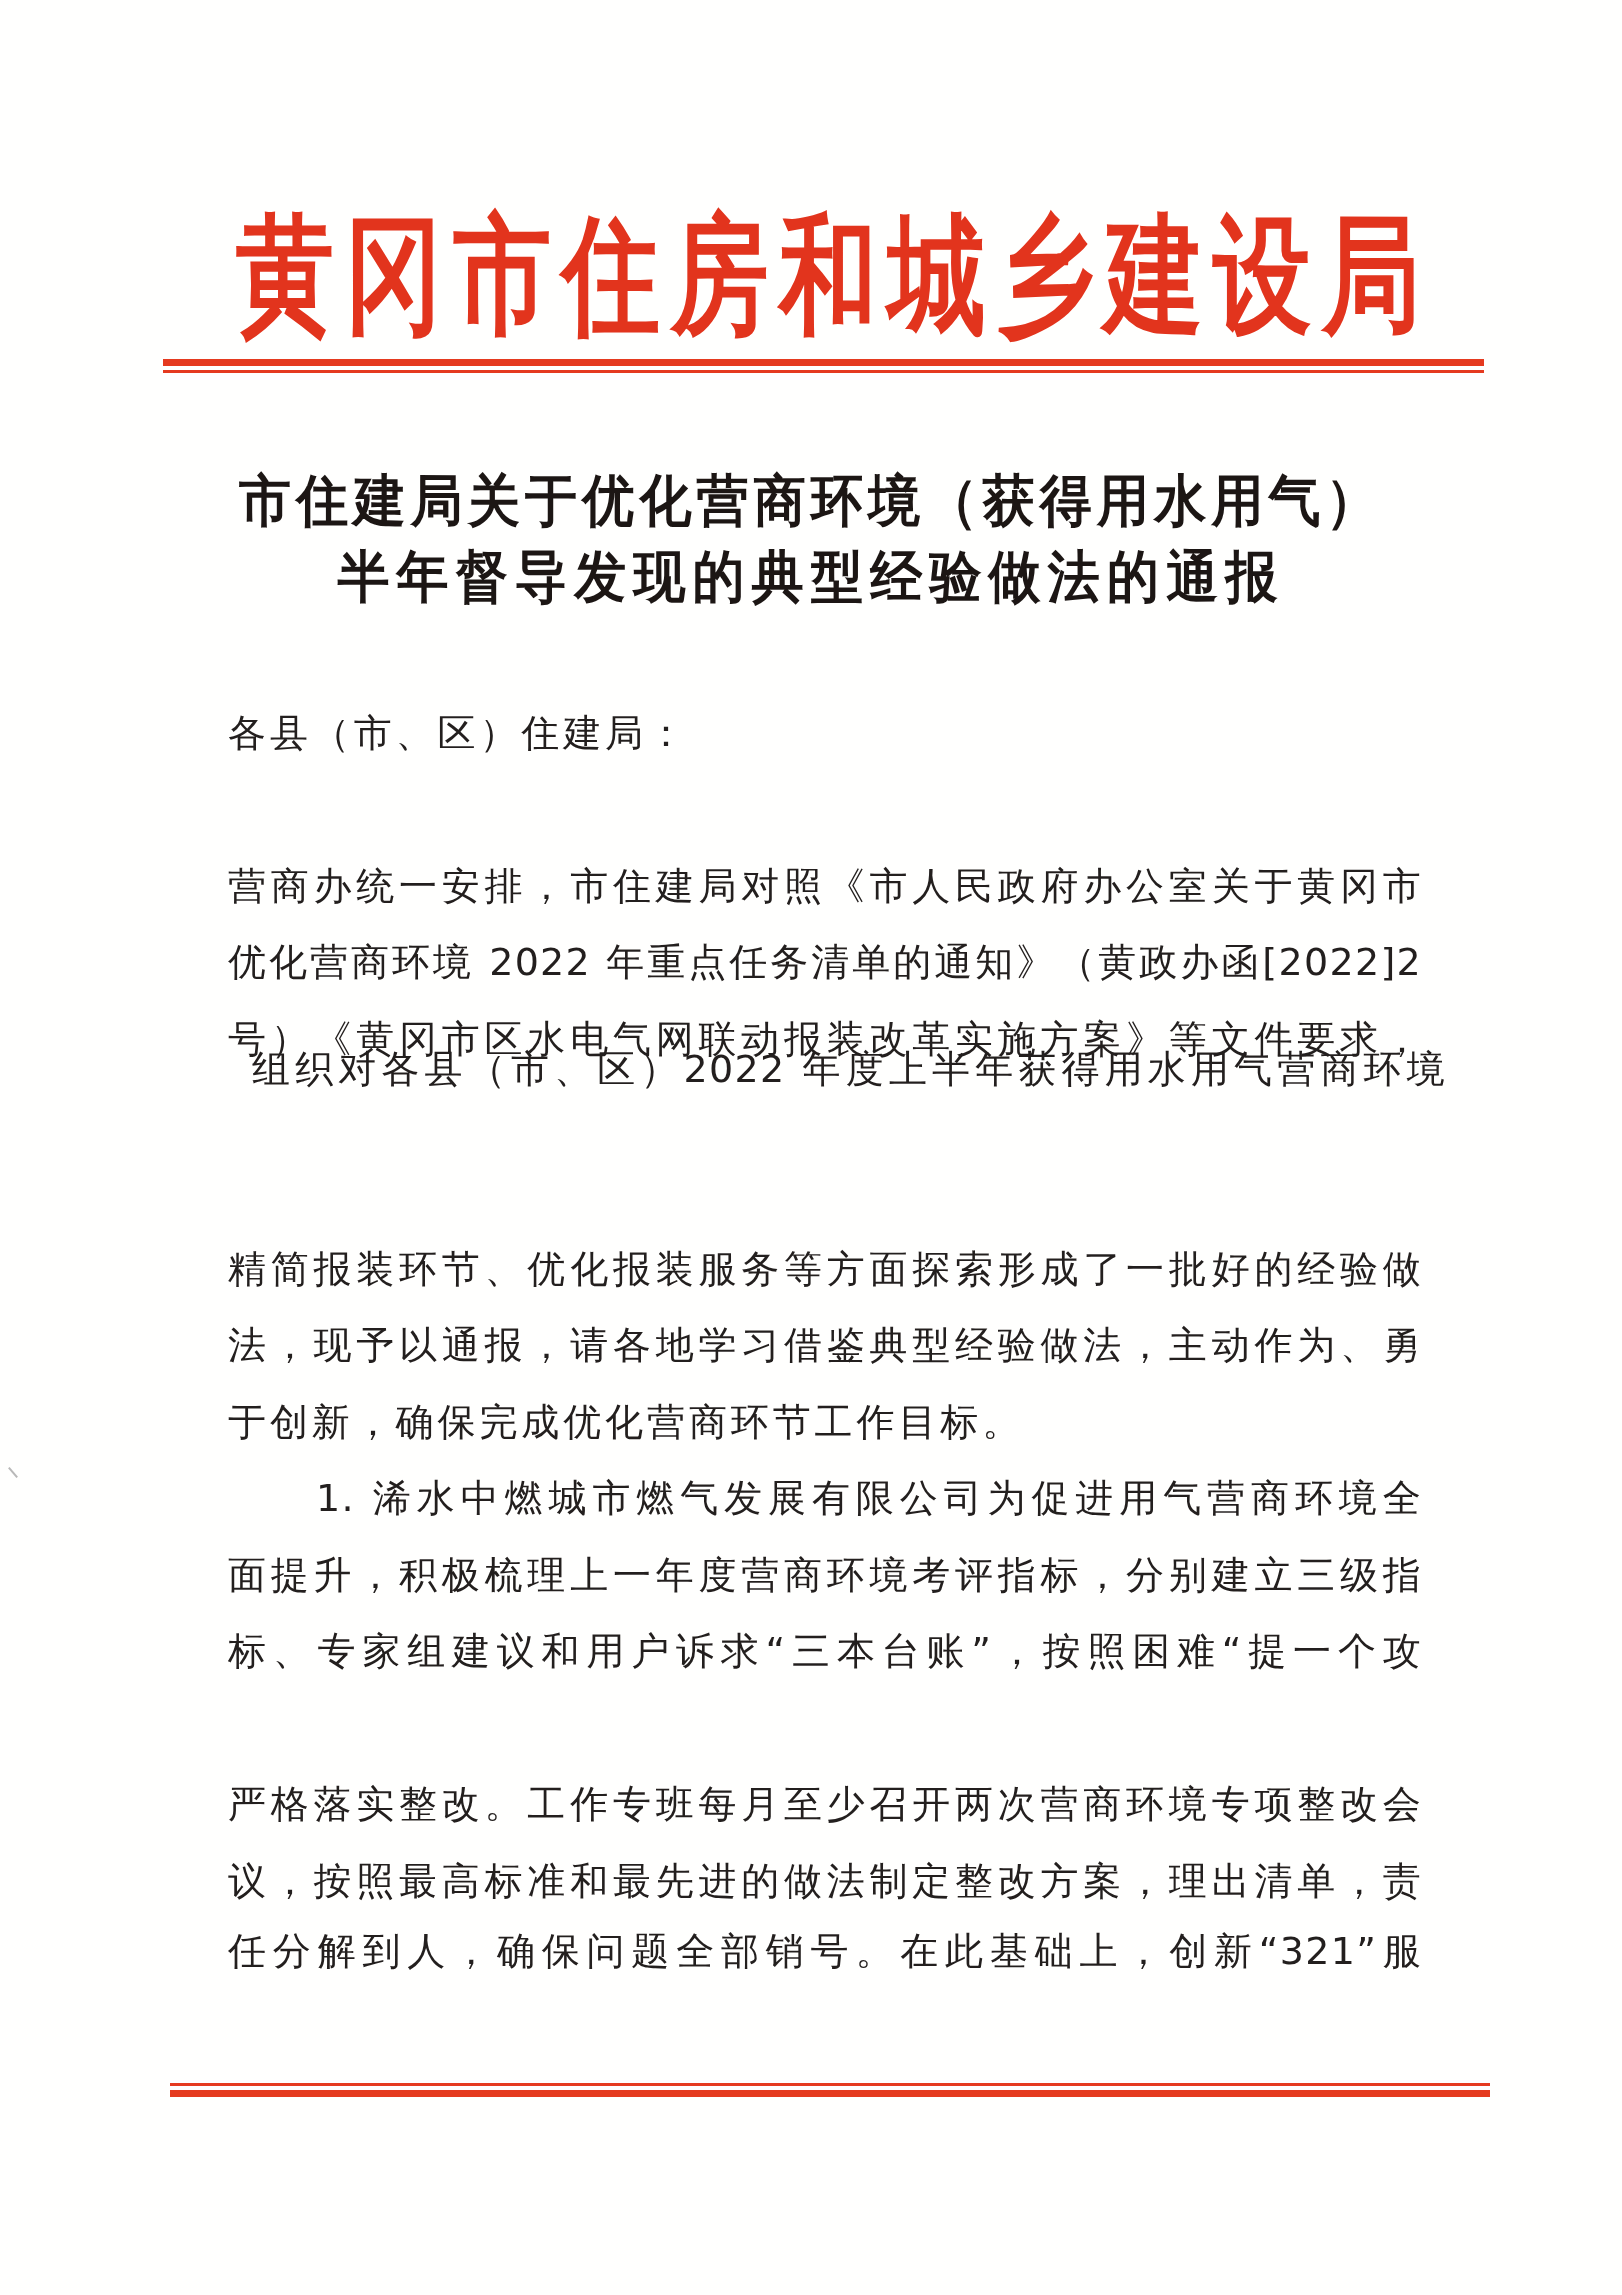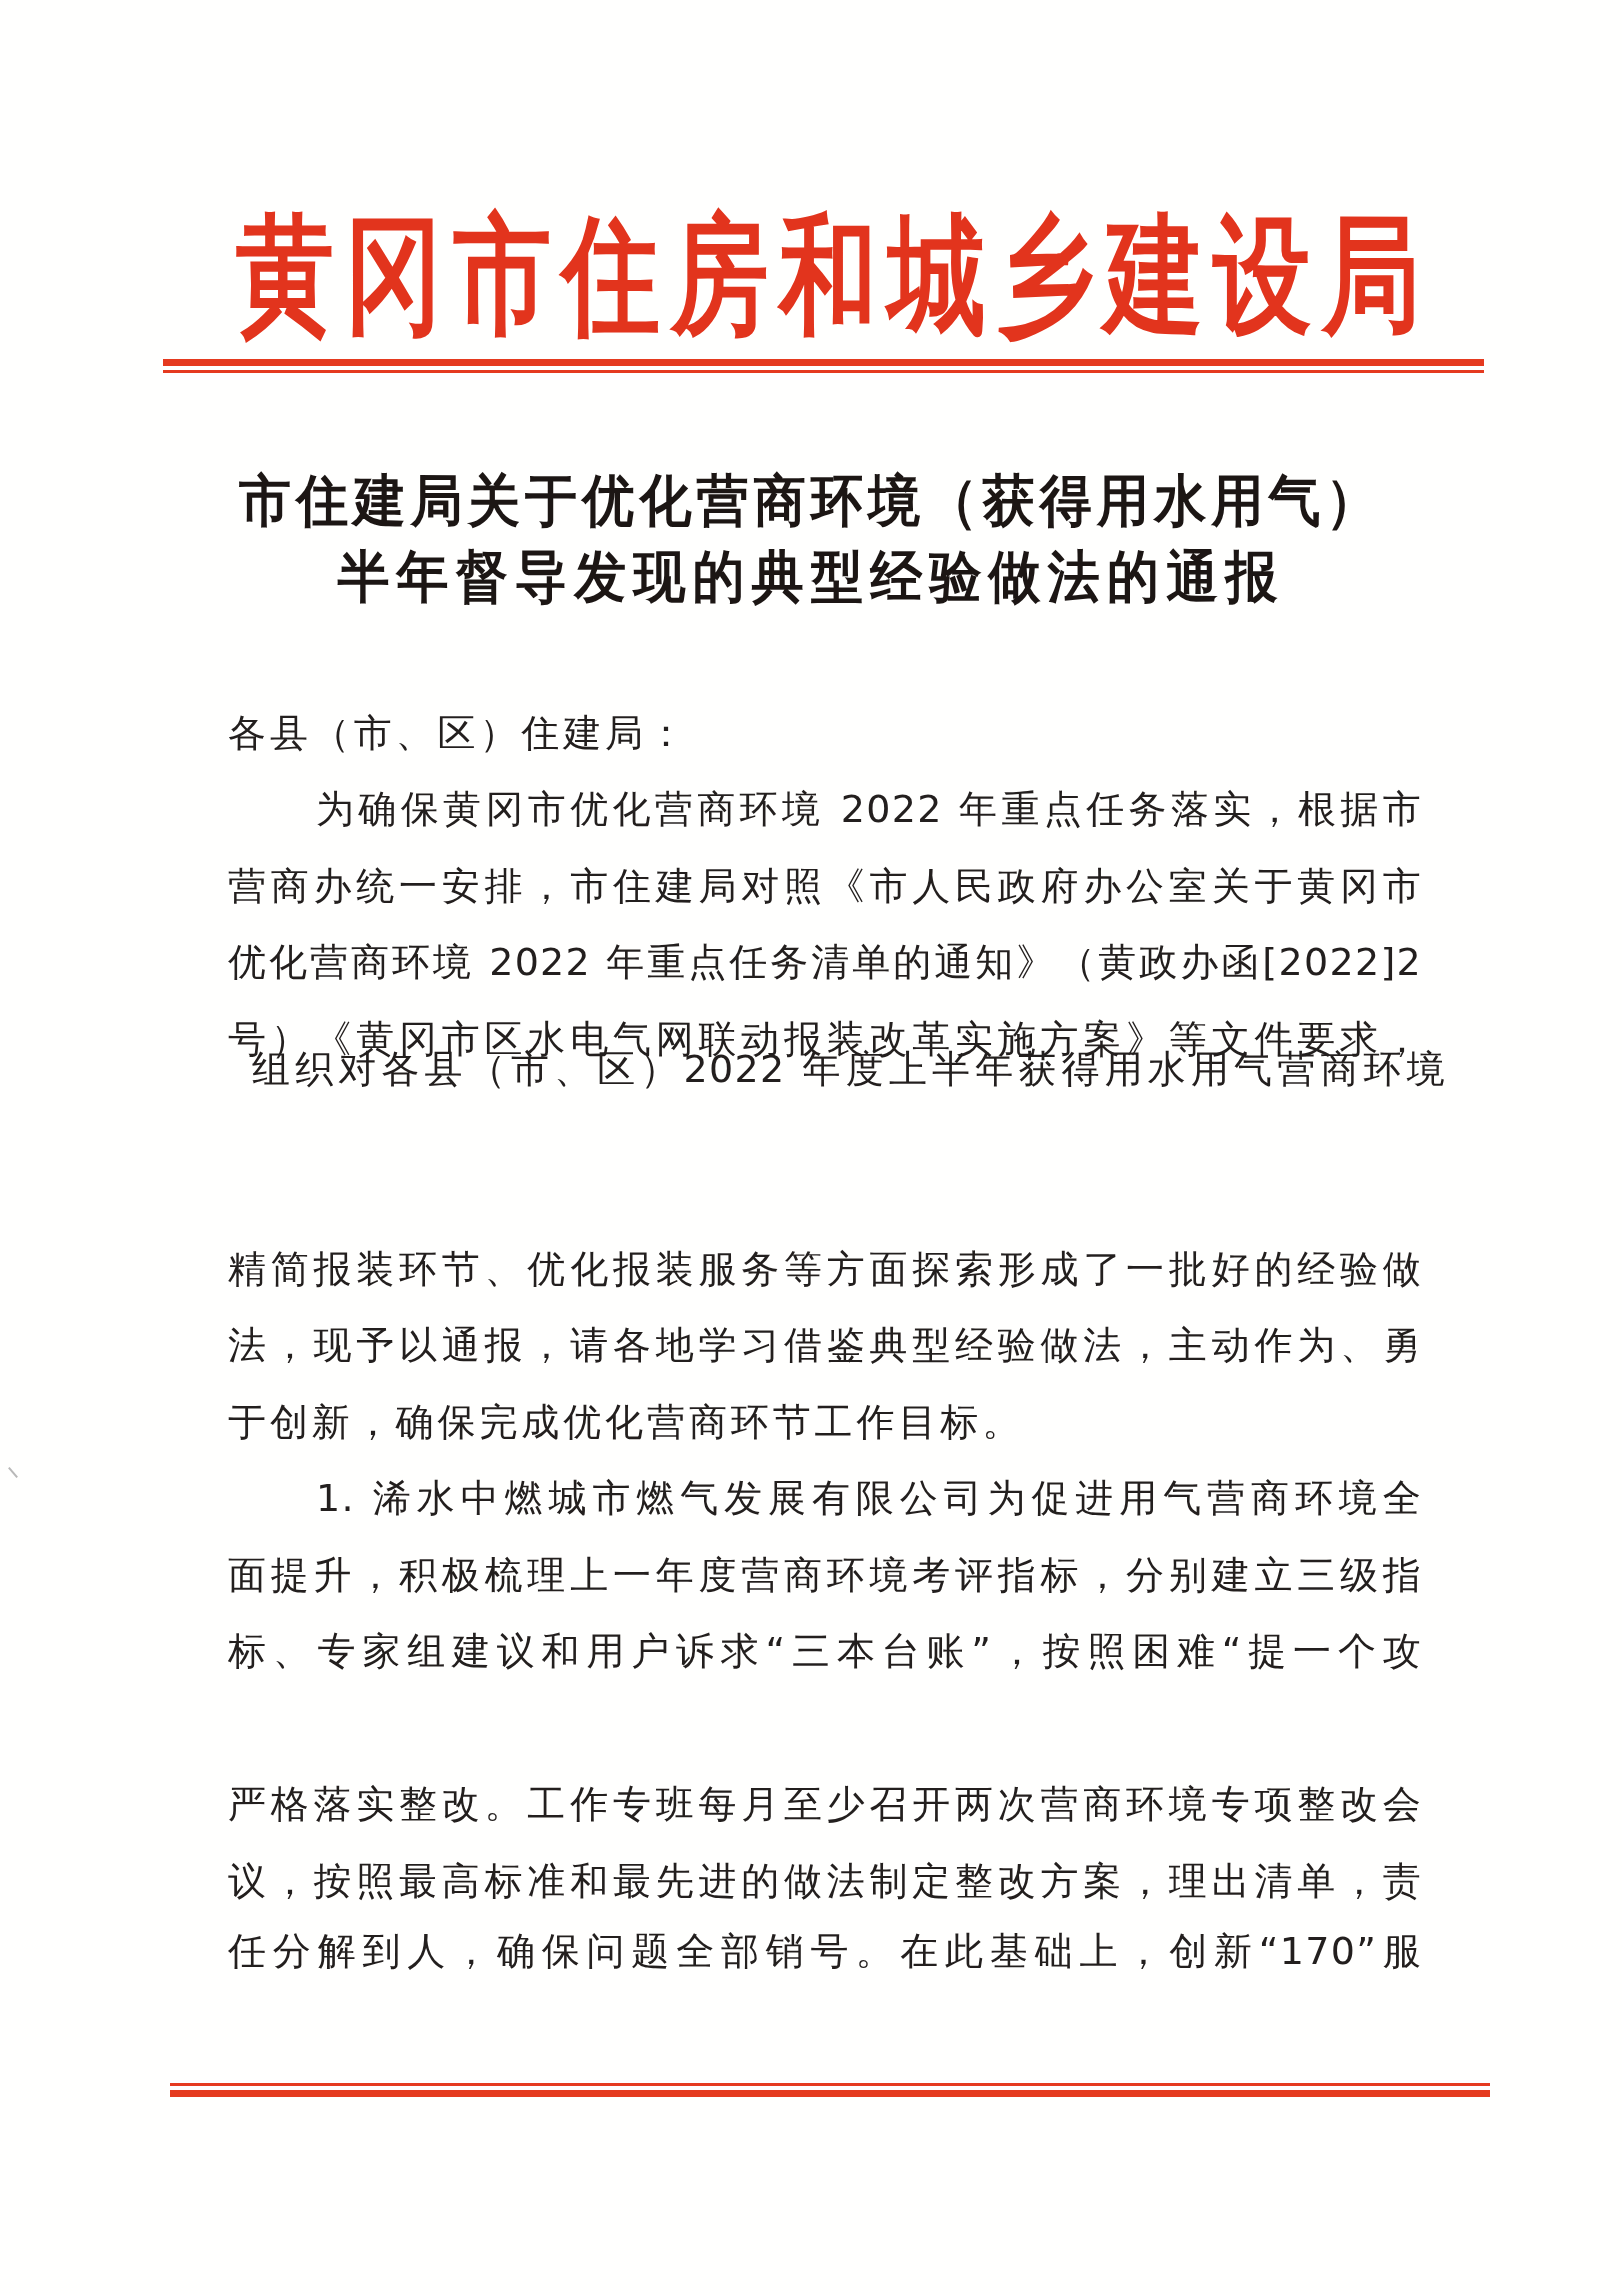--- a/index.html
+++ b/index.html
@@ -128,34 +128,33 @@
 
   <div class="doc-title l1">
     <span class="t-inner">市住建局关于优化营商环境（获得用水用气）</span>
   </div>
   <div class="doc-title l2">
     <span class="t-inner">半年督导发现的典型经验做法的通报</span>
   </div>
 
   <div class="body-line salutation" style="top:713px;">各县（市、区）住建局：</div>
 
-  <div class="body-line indent" style="top:789px;">为确保黄冈市优化营商环境 2022 年重点任务落实，根据市</div>
   <div class="body-line" style="top:866px;">营商办统一安排，市住建局对照《市人民政府办公室关于黄冈市</div>
   <div class="body-line" style="top:942px;">优化营商环境 2022 年重点任务清单的通知》（黄政办函[2022]2</div>
   <div class="body-line" style="top:1019px;">号）《黄冈市区水电气网联动报装改革实施方案》等文件要求，</div>
   <div class="body-line" style="top:1049px;margin-left:24px;">组织对各县（市、区）2022 年度上半年获得用水用气营商环境</div>
   <div class="body-line" style="top:1249px;">精简报装环节、优化报装服务等方面探索形成了一批好的经验做</div>
   <div class="body-line" style="top:1325px;">法，现予以通报，请各地学习借鉴典型经验做法，主动作为、勇</div>
   <div class="body-line short" style="top:1402px;">于创新，确保完成优化营商环节工作目标。</div>
 
   <div class="body-line indent" style="top:1478px;">1. 浠水中燃城市燃气发展有限公司为促进用气营商环境全</div>
   <div class="body-line" style="top:1555px;">面提升，积极梳理上一年度营商环境考评指标，分别建立三级指</div>
   <div class="body-line" style="top:1631px;">标、专家组建议和用户诉求“三本台账”，按照困难“提一个攻</div>
   <div class="body-line" style="top:1784px;font-family:Liberation Serif, serif;">严格落实整改。工作专班每月至少召开两次营商环境专项整改会</div>
   <div class="body-line" style="top:1861px;">议，按照最高标准和最先进的做法制定整改方案，理出清单，责</div>
-  <div class="body-line" style="top:1931px;">任分解到人，确保问题全部销号。在此基础上，创新“170”服</div>
+  <div class="body-line" style="top:1931px;">任分解到人，确保问题全部销号。在此基础上，创新“321”服</div>
 
   <div class="rule bot-thin"></div>
   <div class="rule bot-thick"></div>
 
   <div class="scan-mark"></div>
 </div>
 
 
 </body></html>

